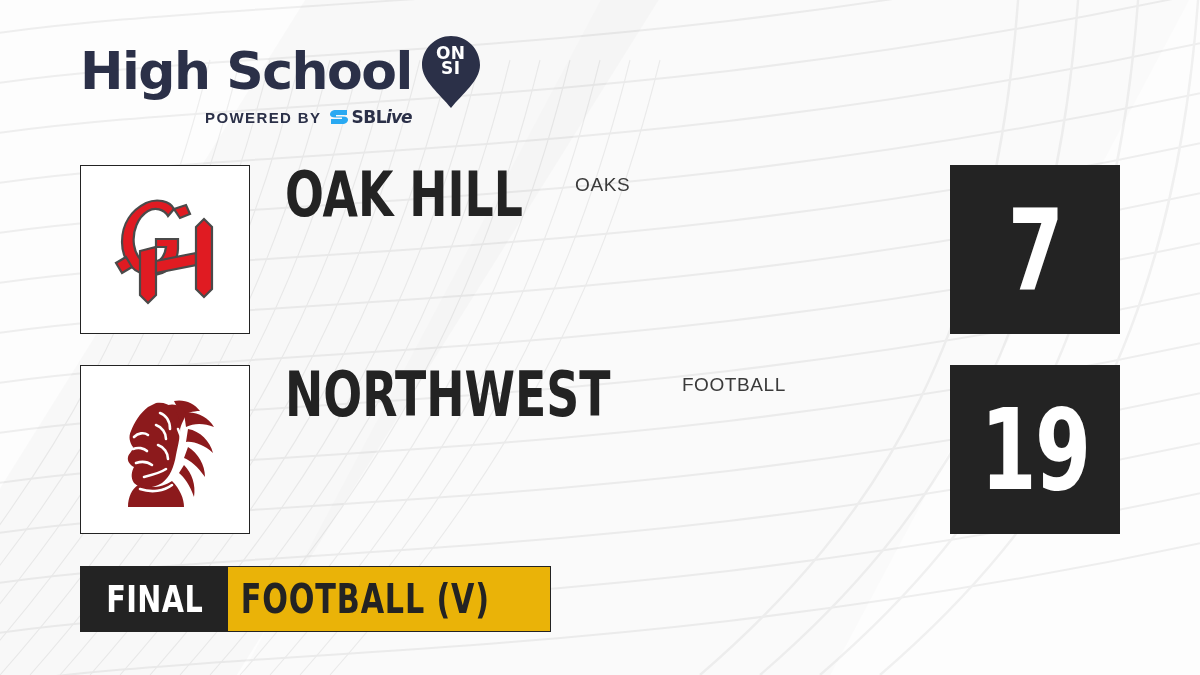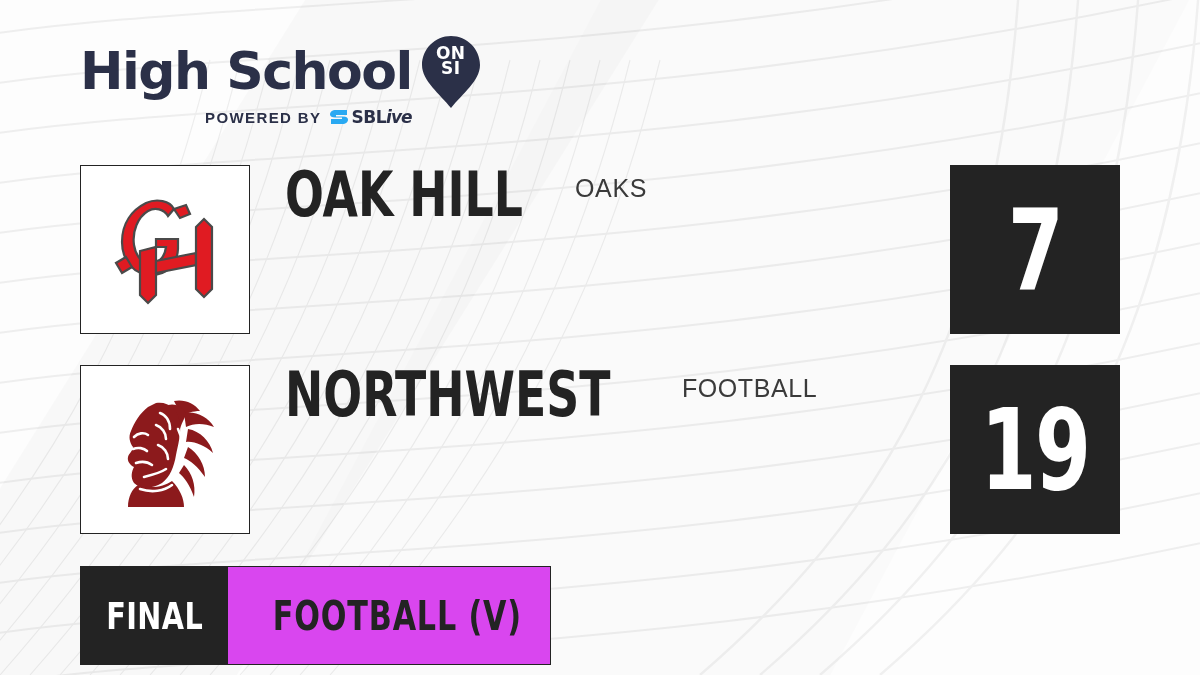--- a/index.html
+++ b/index.html
@@ -160,21 +160,21 @@
     font-weight: bold;
     font-size: 62px;
     line-height: 60px;
     color: #232323;
     letter-spacing: 0px;
     transform: scaleX(0.82);
     transform-origin: left center;
     white-space: nowrap;
   }
   .team-mascot {
-    font-size: 25px;
+    font-size: 19px;
     color: #3a3a3a;
     letter-spacing: 0.6px;
     margin-top: 9px;
   }
 
   .score-box {
     position: absolute;
     left: 950px;
     top: 0;
     width: 170px;
@@ -192,25 +192,25 @@
     color: #ffffff;
     transform: scaleX(0.80);
     letter-spacing: -2px;
   }
 
   
   .status-bar {
     position: absolute;
     left: 80px;
     top: 566px;
-    height: 99px;
+    height: 66px;
     display: flex;
     align-items: stretch;
     border: 1.6px solid #232323;
-    background: #d946ef;
+    background: #eab308;
   }
   .status-final {
     background: #232323;
     color: #ffffff;
     display: flex;
     align-items: center;
     justify-content: center;
     padding: 0 6px;
     width: 147px;
   }
@@ -218,22 +218,22 @@
     font-family: "DejaVu Sans Condensed", "DejaVu Sans", sans-serif;
     font-weight: bold;
     font-size: 38px;
     line-height: 38px;
     transform: scaleX(0.84);
     letter-spacing: 0.5px;
   }
   .status-sport {
     display: flex;
     align-items: center;
-    justify-content: flex-start;
-    padding: 0 21px;
+    justify-content: flex-end;
+    padding: 0 36px;
     width: 322px;
   }
   .status-sport-label {
     font-family: "DejaVu Sans Condensed", "DejaVu Sans", sans-serif;
     font-weight: bold;
     font-size: 40px;
     line-height: 40px;
     color: #232323;
     transform: scaleX(0.84);
     letter-spacing: 1px;

